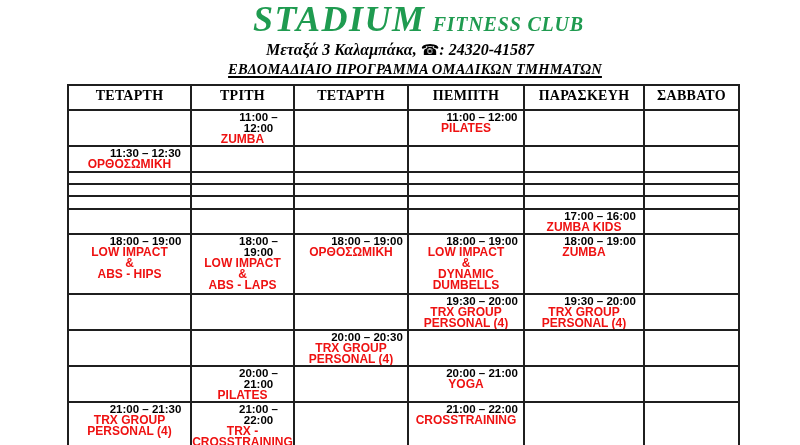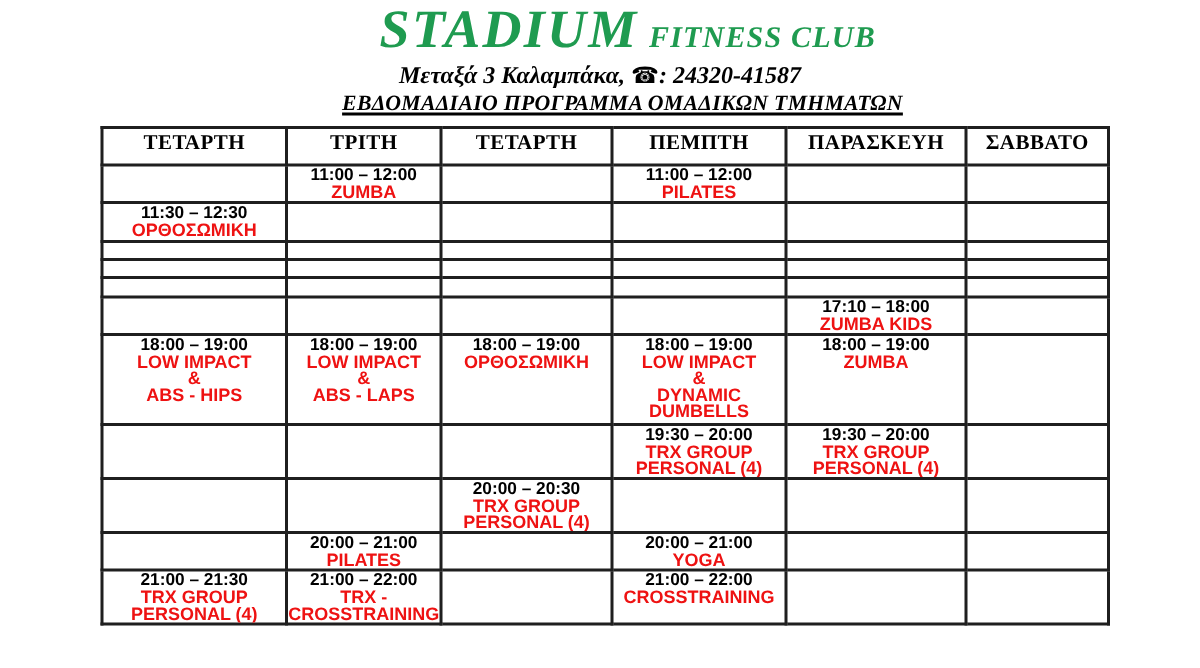--- a/index.html
+++ b/index.html
@@ -25,21 +25,21 @@
          text-decoration:underline;text-decoration-thickness:1.5px;text-underline-offset:2px;
          letter-spacing:0.2px;white-space:nowrap;margin-left:30px;}
   table.schedule{border-collapse:collapse;table-layout:fixed;margin:6px 0 0 67px;
          width:671px;}
   table.schedule th,table.schedule td{border:2px solid var(--border-dark);
          vertical-align:top;text-align:center;overflow:hidden;}
   table.schedule th{font-family:"Liberation Serif",serif;font-weight:bold;font-size:14px;
          color:var(--text-black);letter-spacing:0.3px;padding-top:2px;height:25px;}
   table.schedule td{padding-top:1px;}
   .cell-time{font-family:"Liberation Sans",sans-serif;font-weight:bold;font-size:11.5px;
-         line-height:11px;color:var(--text-black);white-space:pre-line;}
+         line-height:11px;color:var(--text-black);white-space:pre-line;padding-left:32px;}
   .cell-name{font-family:"Liberation Sans",sans-serif;font-weight:bold;font-size:12px;
          line-height:11px;color:var(--class-red);white-space:pre-line;}
 </style>
 </head>
 <body>
 
 <div class="page">
   <div class="brand-line">
     <span class="brand">STADIUM</span><span class="brand-suffix">FITNESS CLUB</span>
   </div>
@@ -117,21 +117,21 @@
           <td></td>
           <td></td>
           <td></td>
         </tr>
         <tr style="height: 23px;">
           <td></td>
           <td></td>
           <td></td>
           <td></td>
           <td>
-            <div class="cell-time">17:10 – 18:00</div>
+            <div class="cell-time">17:00 – 16:00</div>
             <div class="cell-name">ZUMBA KIDS</div>
           </td>
           <td></td>
         </tr>
         <tr style="height: 60px;">
           <td>
             <div class="cell-time">18:00 – 19:00</div>
             <div class="cell-name">LOW IMPACT
 &amp;
 ABS - HIPS</div>

